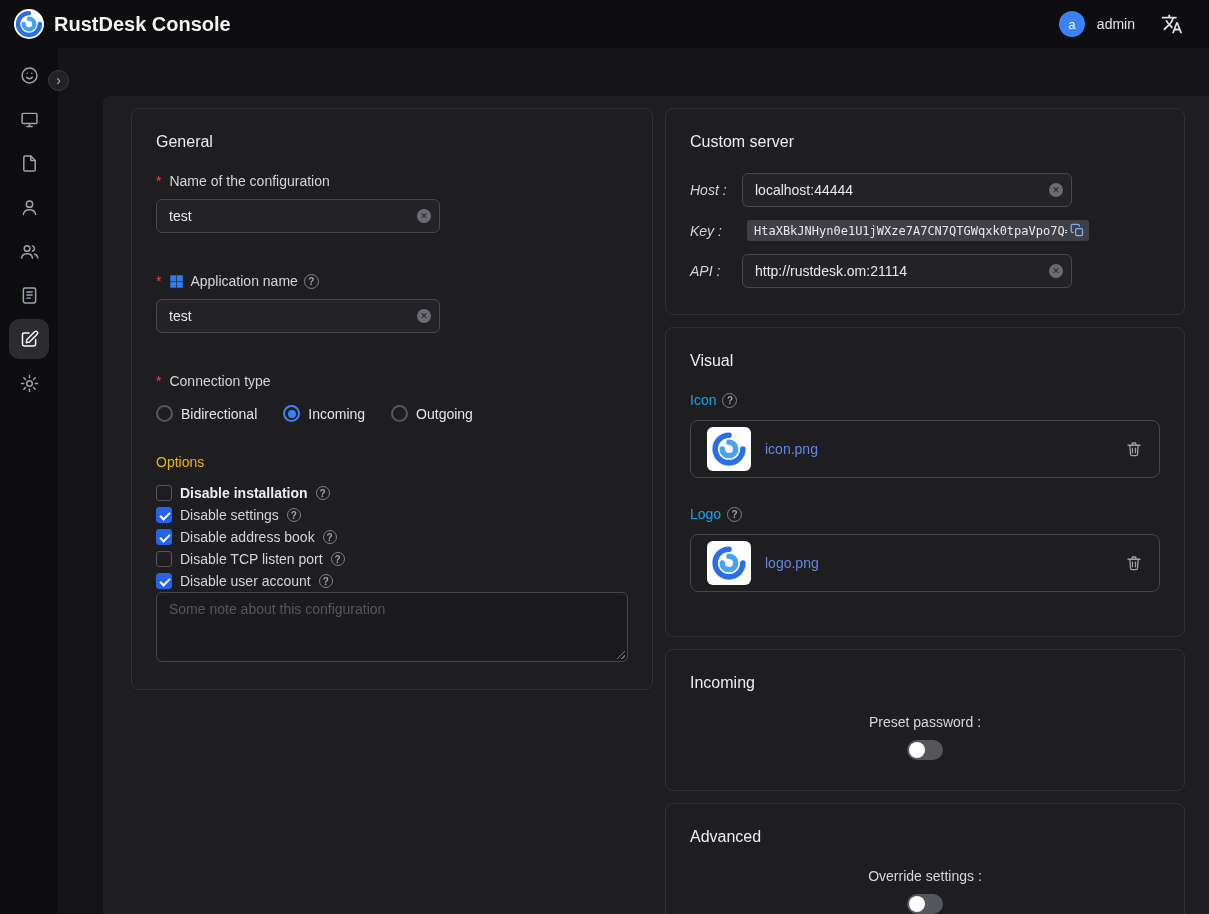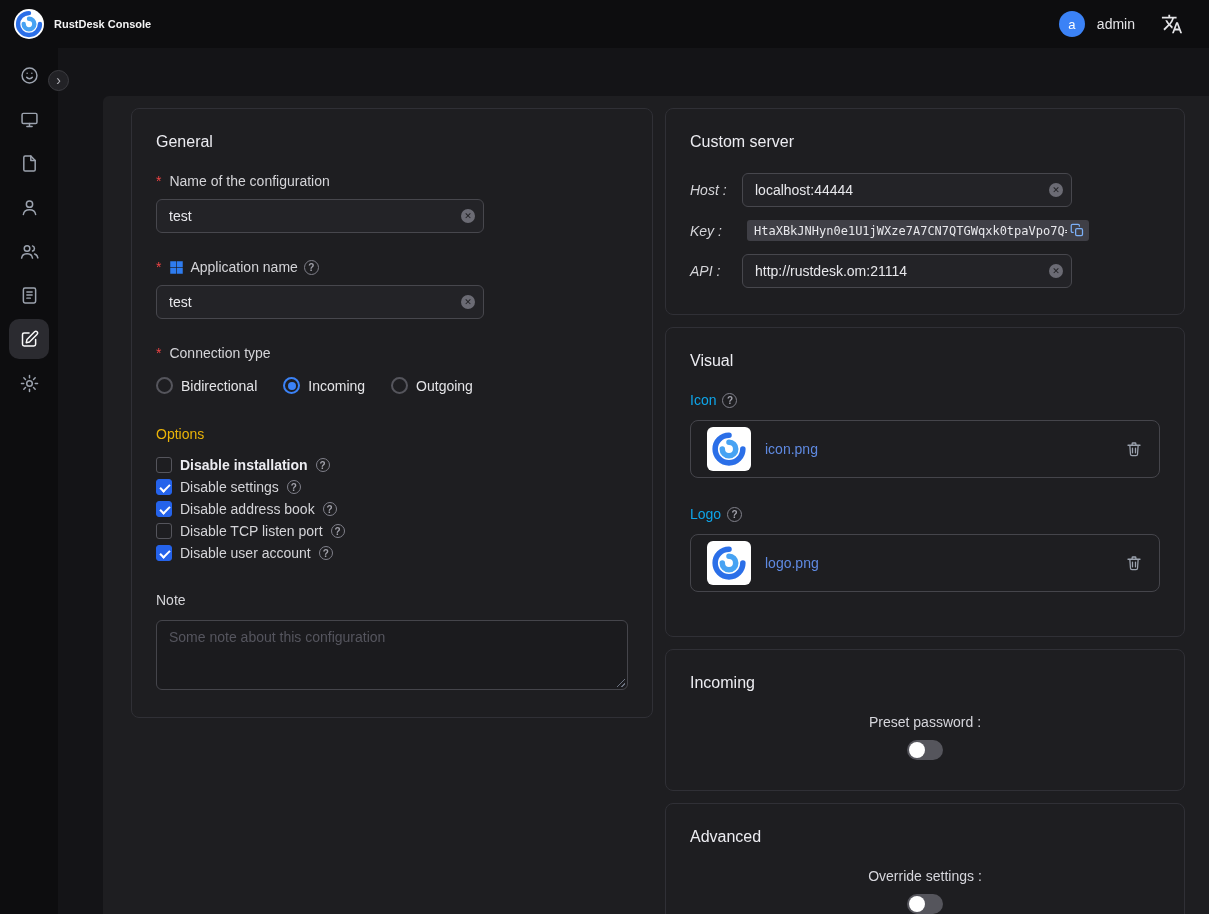--- a/index.html
+++ b/index.html
@@ -11,21 +11,21 @@
     color:#e4e4e7; font-size:14px;
   }
   svg { display:block; }
 
   
   .topbar {
     position:absolute; left:0; top:0; right:0; height:48px;
     background:#0d0d0f; display:flex; align-items:center; padding:0 26px 0 14px; z-index:5;
   }
   .logo { width:30px; height:30px; margin-right:10px; }
-  .app-title { font-size:11px; font-weight:700; color:#f4f4f5; }
+  .app-title { font-size:20px; font-weight:700; color:#f4f4f5; }
   .topbar-right { margin-left:auto; display:flex; align-items:center; gap:12px; }
   .avatar {
     width:26px; height:26px; border-radius:50%; background:#3b82f6; color:#fff;
     display:flex; align-items:center; justify-content:center; font-size:13px; cursor:pointer;
   }
   .username { font-size:14px; color:#e4e4e7; cursor:pointer; }
   .translate { width:22px; height:22px; margin-left:14px; cursor:pointer; }
 
   
   .sidebar {
@@ -62,21 +62,21 @@
   .label-row { display:flex; align-items:center; gap:6px; margin-bottom:10px; color:#d4d4d8; }
   .req::before { content:"*"; color:#ef4444; margin-right:2px; font-size:14px; }
   .help {
     width:15px; height:15px; flex:none; border:1px solid #80808a; border-radius:50%;
     display:inline-flex; align-items:center; justify-content:center;
     color:#a1a1aa; font-size:10px; font-weight:700; cursor:pointer;
   }
   .help::before { content:"?"; }
   .win-icon { width:15px; height:15px; flex:none; }
 
-  .input-wrap { position:relative; width:328px; margin-bottom:26px; }
+  .input-wrap { position:relative; width:284px; margin-bottom:40px; }
   .text-input {
     width:100%; height:34px; background:#232327; border:1px solid #47474d; border-radius:6px;
     color:#e8e8ec; font-size:14px; font-family:"Liberation Sans", sans-serif;
     padding:0 30px 0 12px; outline:none;
   }
   .clear-icon {
     position:absolute; right:9px; top:50%; transform:translateY(-50%);
     width:14px; height:14px; border-radius:50%; background:#6b6b74; color:#1e1e21;
     font-size:9px; line-height:14px; text-align:center; cursor:pointer;
   }
@@ -311,23 +311,20 @@
       <span class="checkbox"></span>
       <span class="opt-label">Disable TCP listen port</span>
       <span class="help"></span>
     </div>
     <div class="opt-row">
       <span class="checkbox checked"></span>
       <span class="opt-label">Disable user account</span>
       <span class="help"></span>
     </div>
 
-    <div class="label-row note-label">
-      <span>Note</span>
-    </div>
     <div class="note-wrap">
       <textarea class="note-area" placeholder="Some note about this configuration" style=""></textarea>
       <span class="resize-grip"></span>
     </div>
   </section>
 
   <div class="right-col">
 
     <section class="card">
       <h2>Custom server</h2>

